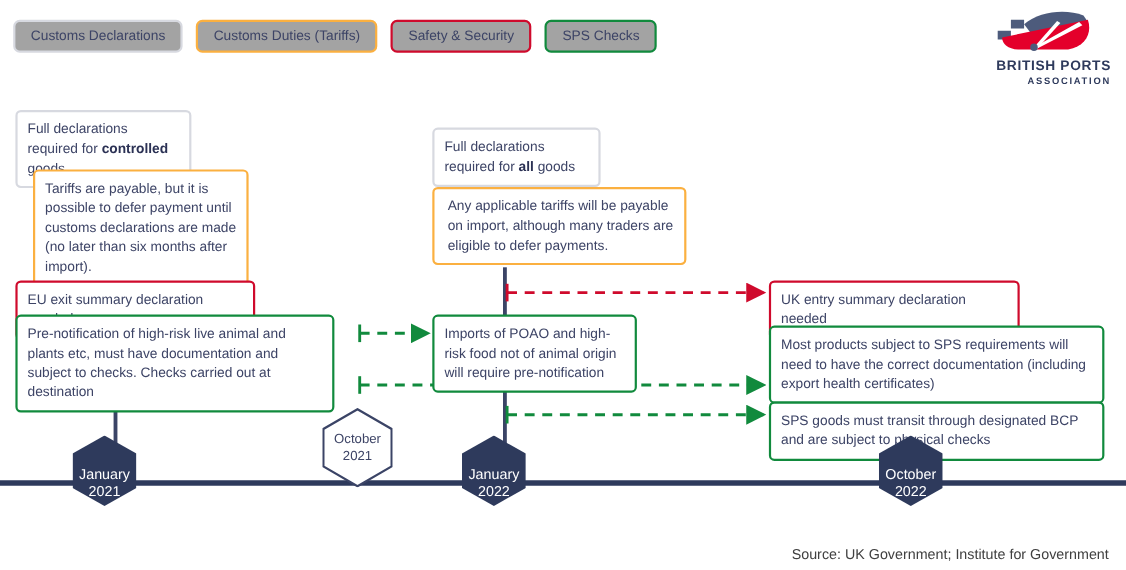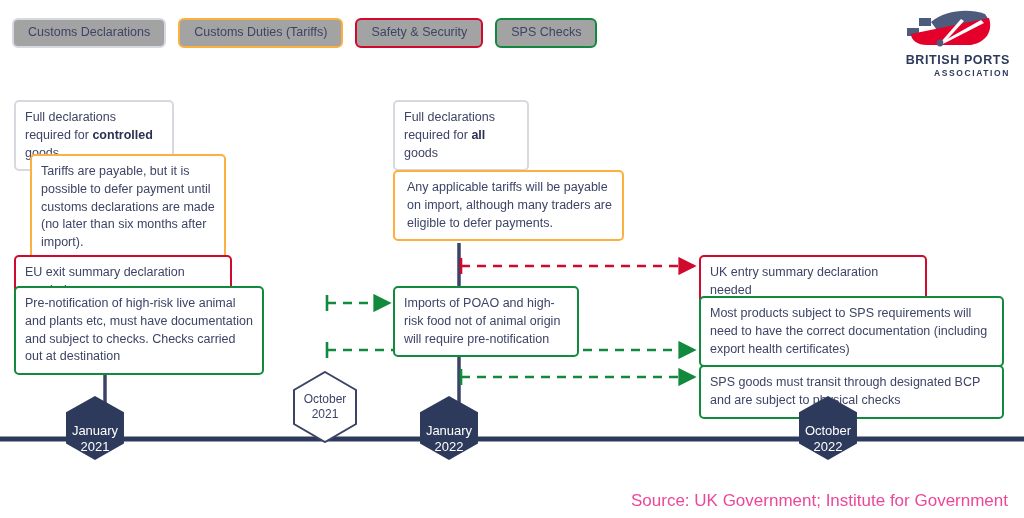--- a/index.html
+++ b/index.html
@@ -103,22 +103,22 @@
   .hex .hex-shape { position: absolute; inset: 0; }
   .hex .hex-label { position: relative; z-index: 2; }
   .hex.filled .hex-label { color: #ffffff; }
   .hex.outline .hex-label { color: #3d4466; font-size: 12px; }
 
   
   .source {
     position: absolute;
     right: 16px;
     bottom: 7px;
-    font-size: 17px;
-    color: #ec4899;
+    font-size: 13px;
+    color: #404040;
   }
 </style>
 </head>
 <body>
 
 <div class="legend">
   <div class="legend-chip lg-grey">Customs Declarations</div>
   <div class="legend-chip lg-orange">Customs Duties (Tariffs)</div>
   <div class="legend-chip lg-red">Safety &amp; Security</div>
   <div class="legend-chip lg-green">SPS Checks</div>
@@ -186,23 +186,23 @@
 
     <g>
       <line x1="461" y1="369" x2="461" y2="385" stroke="#118a3d" stroke-width="2.6"></line>
       <line x1="461" y1="377" x2="694" y2="377" stroke="#118a3d" stroke-width="2.6" stroke-dasharray="9 7" marker-end="url(#ah-green)"></line>
     </g>
   </svg>
 
   <div class="node n-grey" style="left:14px;  top:100px; width:160px;">Full declarations required for <b>controlled</b> goods</div>
   <div class="node n-orange" style="left:30px;  top:154px; width:196px;">Tariffs are payable, but it is possible to defer payment until customs declarations are made (no later than six months after import).</div>
   <div class="node n-red" style="left:14px;  top:255px; width:218px;">EU exit summary declaration needed</div>
-  <div class="node n-green" style="left:14px;  top:286px; width:250px;">Pre-notification of high-risk live animal and plants etc, must have documentation and subject to checks. Checks carried out at destination</div>
-
-  <div class="node n-grey" style="left:393px; top:100px; width:136px;">Full declarations required for <b>all</b> goods</div>
+  <div class="node n-green" style="left:14px;  top:286px; width:290px;">Pre-notification of high-risk live animal and plants etc, must have documentation and subject to checks. Checks carried out at destination</div>
+
+  <div class="node n-grey" style="left:393px; top:116px; width:153px;">Full declarations required for <b>all</b> goods</div>
   <div class="node n-orange" style="left:393px; top:170px; width:231px;padding-left:12px;">Any applicable tariffs will be payable on import, although many traders are eligible to defer payments.</div>
   <div class="node n-green" style="left:393px; top:286px; width:186px;">Imports of POAO and high-risk food not of animal origin will require pre-notification</div>
 
   <div class="node n-red" style="left:699px; top:255px; width:228px;">UK entry summary declaration needed</div>
   <div class="node n-green" style="left:699px; top:296px; width:305px;">Most products subject to SPS requirements will need to have the correct documentation (including export health certificates)</div>
   <div class="node n-green" style="left:699px; top:365px; width:305px;">SPS goods must transit through designated BCP and are subject to physical checks</div>
 
   <div class="hex filled" style="left:66px; top:396px;">
     <svg class="hex-shape" viewBox="0 0 78 86">
       <polygon points="39,0 78,22 78,64 39,86 0,64 0,22" fill="#2e3a5c"></polygon>

